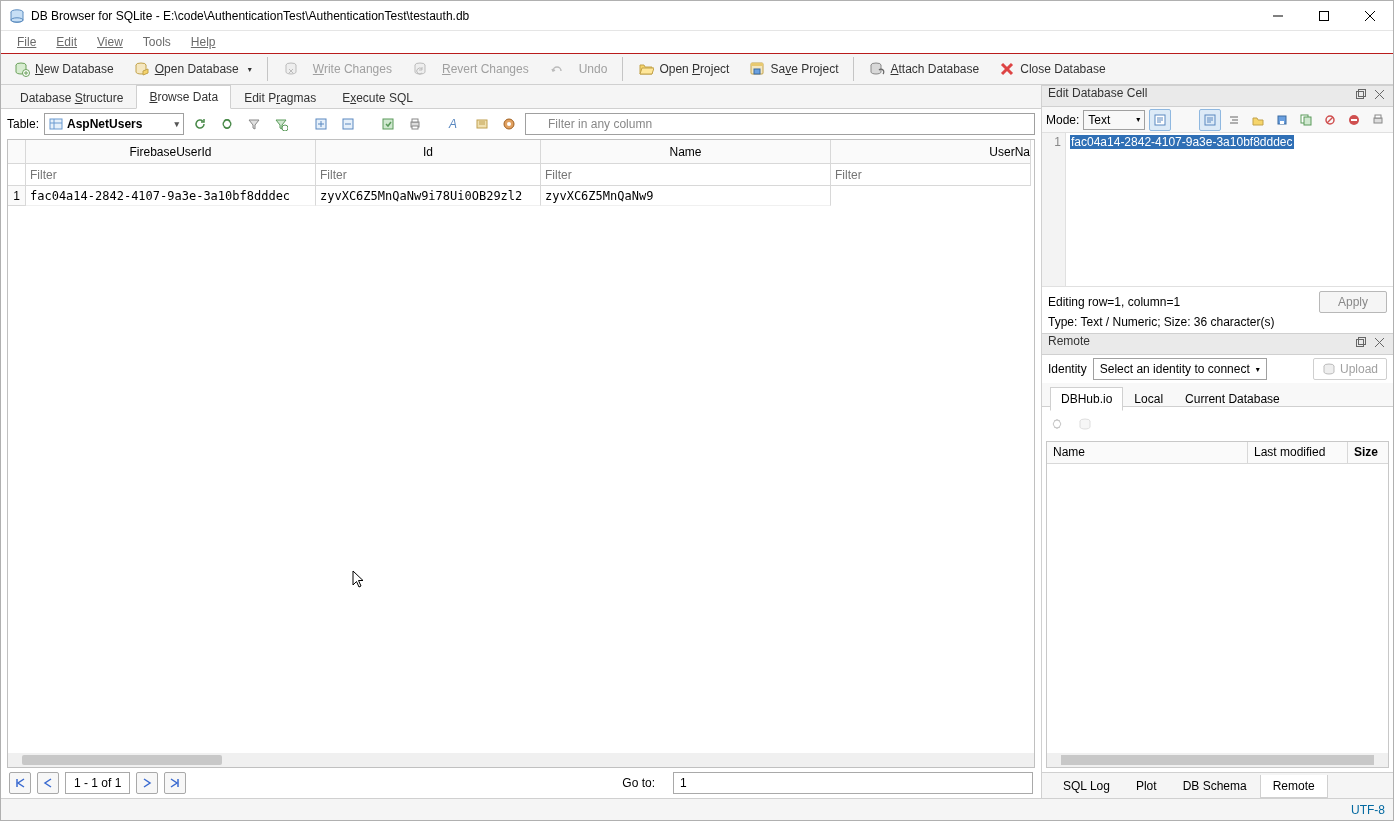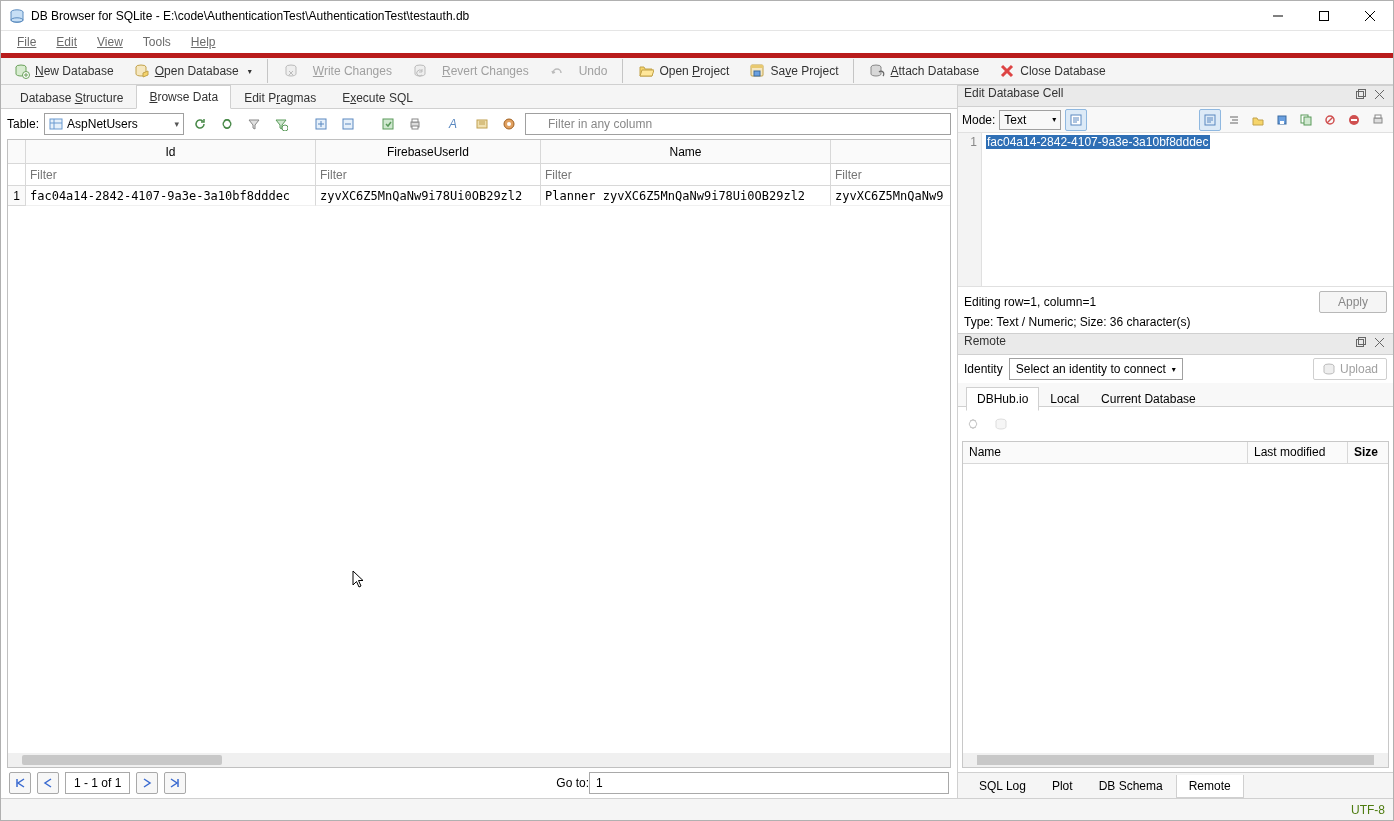--- a/index.html
+++ b/index.html
@@ -10,62 +10,62 @@
 .titlebar .icon { width:16px; height:16px; margin-right:6px; display:inline-flex; align-items:center; justify-content:center; }
 .titlebar .title { flex:1; color:#000; }
 .winbtn { width:46px; height:30px; display:flex; align-items:center; justify-content:center; color:#000; }
 
 
 .menubar { height:22px; display:flex; align-items:center; padding: 0 8px; gap: 4px; background:#fff;}
 .menuitem { padding: 2px 8px; color:#6b6b6b; }
 .menuitem .ul { text-decoration: underline; }
 
 
-.maintoolbar { height:32px; background:#f5f5f5; border-top:5px solid #b91c1c; border-bottom:1px solid #d0d0d0; display:flex; align-items:center; padding: 0 4px; gap:2px; }
+.maintoolbar { height:32px; background:#f5f5f5; border-top:1px solid #b91c1c; border-bottom:1px solid #d0d0d0; display:flex; align-items:center; padding: 0 4px; gap:2px; }
 .tbtn { height:26px; display:flex; align-items:center; padding:0 8px; gap:5px; border:1px solid transparent; border-radius:2px; color:#333;}
 .tbtn.disabled { color:#a0a0a0;gap:14px; }
 .tbtn .ticon { width:16px; height:16px; display:inline-flex; align-items:center; justify-content:center; }
 .vsep { width:1px; height:24px; background:#c5c5c5; margin:0 4px; }
 .tbtn .ul { text-decoration: underline; }
 
 
 .mainrow { flex:1; display:flex; min-height:0; }
-.leftpane { width:957px; display:flex; flex-direction:column; border-right:1px solid #d0d0d0; min-height:0;}
+.leftpane { width:1041px; display:flex; flex-direction:column; border-right:1px solid #d0d0d0; min-height:0;}
 .rightpane { flex:1; display:flex; flex-direction:column; min-height:0;}
 
 
 .tabbar { height:24px; display:flex; align-items: flex-end; padding: 0 6px; background:#f5f5f5; gap:0; border-bottom:1px solid #d0d0d0;}
 .tab { padding: 4px 12px; border:1px solid transparent; border-bottom:none; color:#333; position:relative; top:1px; }
 .tab.active { background:#fff; border-color:#d0d0d0; border-bottom:1px solid #fff; }
 .tab .ul { text-decoration: underline; }
 
 
 .browsebar { height:30px; display:flex; align-items:center; padding:3px 6px; gap:5px; background:#fff; }
 .lbl { color:#000; }
-.combo { height:22px; border:1px solid #a0a0a0; background:#fff; display:flex; align-items:center; padding:0 4px; gap:4px; min-width:140px; }
+.combo { height:22px; border:1px solid #a0a0a0; background:#fff; display:flex; align-items:center; padding:0 4px; gap:4px; min-width:140px;font-weight:bold; }
 .combo .dd { margin-left:auto; font-size:9px; color:#555; }
 .ibtn { width:22px; height:22px; display:flex; align-items:center; justify-content:center; border:1px solid transparent; border-radius:2px;}
 .filterwide { flex:1; height:22px; border:1px solid #a0a0a0; padding:0 22px; color:#888; display:flex; align-items:center;text-align:right; }
 
 
 .tablewrap { flex:1; border:1px solid #c0c0c0; margin:0 6px; overflow:hidden; position:relative; background:#fff;}
 .grid { display:grid; grid-template-columns: 18px 290px 225px 290px 200px; }
 .gh { background:#fafafa; border-right:1px solid #d8d8d8; border-bottom:1px solid #d8d8d8; height:24px; display:flex; align-items:center; justify-content:center; font-weight:400;}
 .gf { border-right:1px solid #d8d8d8; border-bottom:1px solid #d8d8d8; height:22px; }
 .gf input { width:100%; height:100%; border:none; padding:0 4px; color:#888; outline:none;}
 .gc { border-right:1px solid #d8d8d8; border-bottom:1px solid #f0f0f0; height:20px; padding:0 4px; font-family: Consolas, monospace; font-size:12px; white-space:nowrap; overflow:hidden; display:flex; align-items:center;}
 .rownum { background:#fafafa; display:flex; align-items:center; justify-content:center; border-right:1px solid #d8d8d8; border-bottom:1px solid #d8d8d8;}
 .hscroll { position:absolute; bottom:0; left:0; right:0; height:14px; background:#f0f0f0; }
 .hscroll .thumb { position:absolute; left:14px; width:200px; top:2px; bottom:2px; background:#c8c8c8; border-radius:2px;}
 
 
 .pager { height:30px; display:flex; align-items:center; padding:4px 8px; gap:6px; background:#fff;}
 .pager .navbtn { width:22px; height:22px; border:1px solid #a9a9a9; background:#f7f7f7; display:flex; align-items:center; justify-content:center; border-radius:2px;}
 .pager .range { height:22px; border:1px solid #a9a9a9; padding:0 8px; display:flex; align-items:center;}
-.pager .goto { margin-left:auto; display:flex; align-items:center; gap:0;}
+.pager .goto { margin-left:auto; display:flex; align-items:center; gap:18px;}
 .pager .gotoinput { width:360px; height:22px; border:1px solid #a9a9a9; padding:0 6px;}
 
 
 .panelhdr { height:22px; background:#eaeaea; border-top:1px solid #d0d0d0; border-bottom:1px solid #d0d0d0; display:flex; padding:0 6px; color:#333;}
 .panelhdr .sp { flex:1; }
 .panelhdr .pb { width:16px; height:16px; display:flex; align-items:center; justify-content:center; margin-left:2px;}
 
 .cellpanel { display:flex; flex-direction:column; }
 .modebar { height:26px; display:flex; align-items:center; padding:2px 4px; gap:4px; background:#f8f8f8; border-bottom:1px solid #e0e0e0;}
 .modebar .sel { height:20px; border:1px solid #a0a0a0; padding:0 4px; display:flex; align-items:center; gap:6px; min-width:62px;}
@@ -98,21 +98,21 @@
 .remotetable .hscroll2 { position:absolute; bottom:0; left:0; right:0; height:14px; background:#f0f0f0;}
 .remotetable .hscroll2 .thumb { position:absolute; left:14px; right:14px; top:2px; bottom:2px; background:#c8c8c8;}
 
 
 .bottomtabs { height:26px; display:flex; align-items:flex-end; padding:0 8px; background:#f5f5f5; border-top:1px solid #d0d0d0; gap:0;}
 .btab { padding:4px 12px; border:1px solid transparent; border-top:none; position:relative;margin-top:20px;}
 .btab.active { background:#fff; border-color:#d0d0d0; }
 
 
 .statusbar { height:22px; background:#f5f5f5; border-top:1px solid #d0d0d0; display:flex; align-items:center; padding:0 8px;}
-.statusbar .r { margin-left:auto; color:#4d7c0f;}
+.statusbar .r { margin-left:auto; color:#0369a1;}
 
 svg { display:block; }
 
 
 .cursor { position: absolute; left: 352px; top: 570px; pointer-events: none; z-index: 1000; }
 </style>
 </head>
 <body>
 
 <div class="titlebar">
@@ -341,35 +341,34 @@
           </svg>
         </div>
       <div class="filterwide">
           <span>Filter in any column</span>
         </div>
     </div>
 
     <div class="tablewrap">
       <div class="grid">
         <div class="gh"></div>
+        <div class="gh">FirebaseUserId</div>
         <div class="gh">Id</div>
-        <div class="gh">FirebaseUserId</div>
         <div class="gh">Name</div>
         <div class="gh" style="justify-content:flex-end;">UserNa</div>
 
         <div class="gf"></div>
         <div class="gf"><input placeholder="Filter" style=""></div>
         <div class="gf"><input placeholder="Filter" style=""></div>
         <div class="gf"><input placeholder="Filter" style=""></div>
         <div class="gf"><input placeholder="Filter" style=""></div>
 
         <div class="rownum">1</div>
         <div class="gc">fac04a14-2842-4107-9a3e-3a10bf8dddec</div>
         <div class="gc">zyvXC6Z5MnQaNw9i78Ui0OB29zl2</div>
-        <div class="gc">Planner zyvXC6Z5MnQaNw9i78Ui0OB29zl2</div>
         <div class="gc">zyvXC6Z5MnQaNw9</div>
       </div>
       <div class="hscroll">
           <div class="thumb"></div>
         </div>
     </div>
 
     <div class="pager">
       <div class="navbtn">
           <svg width="10" height="10">

